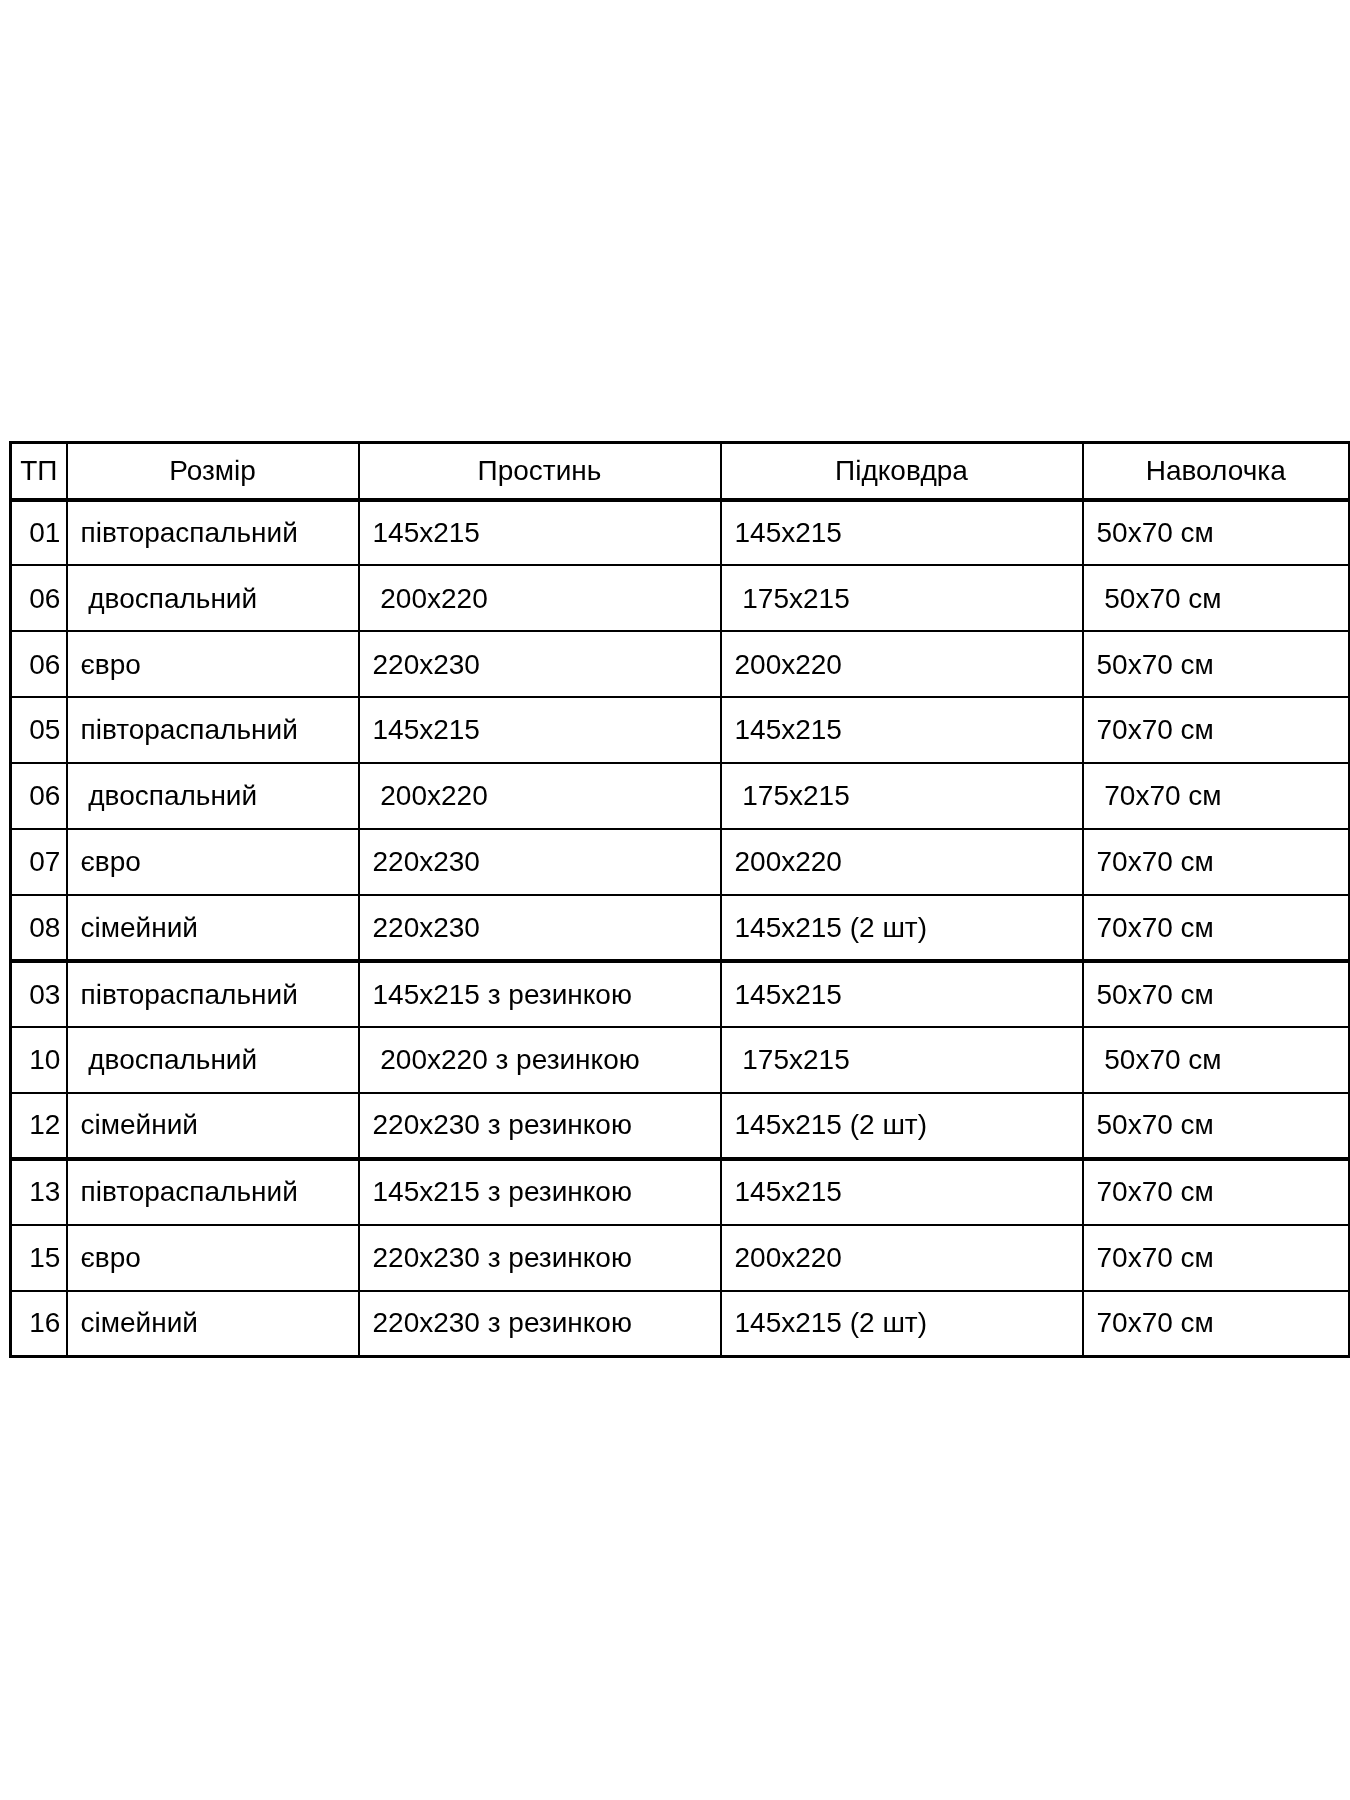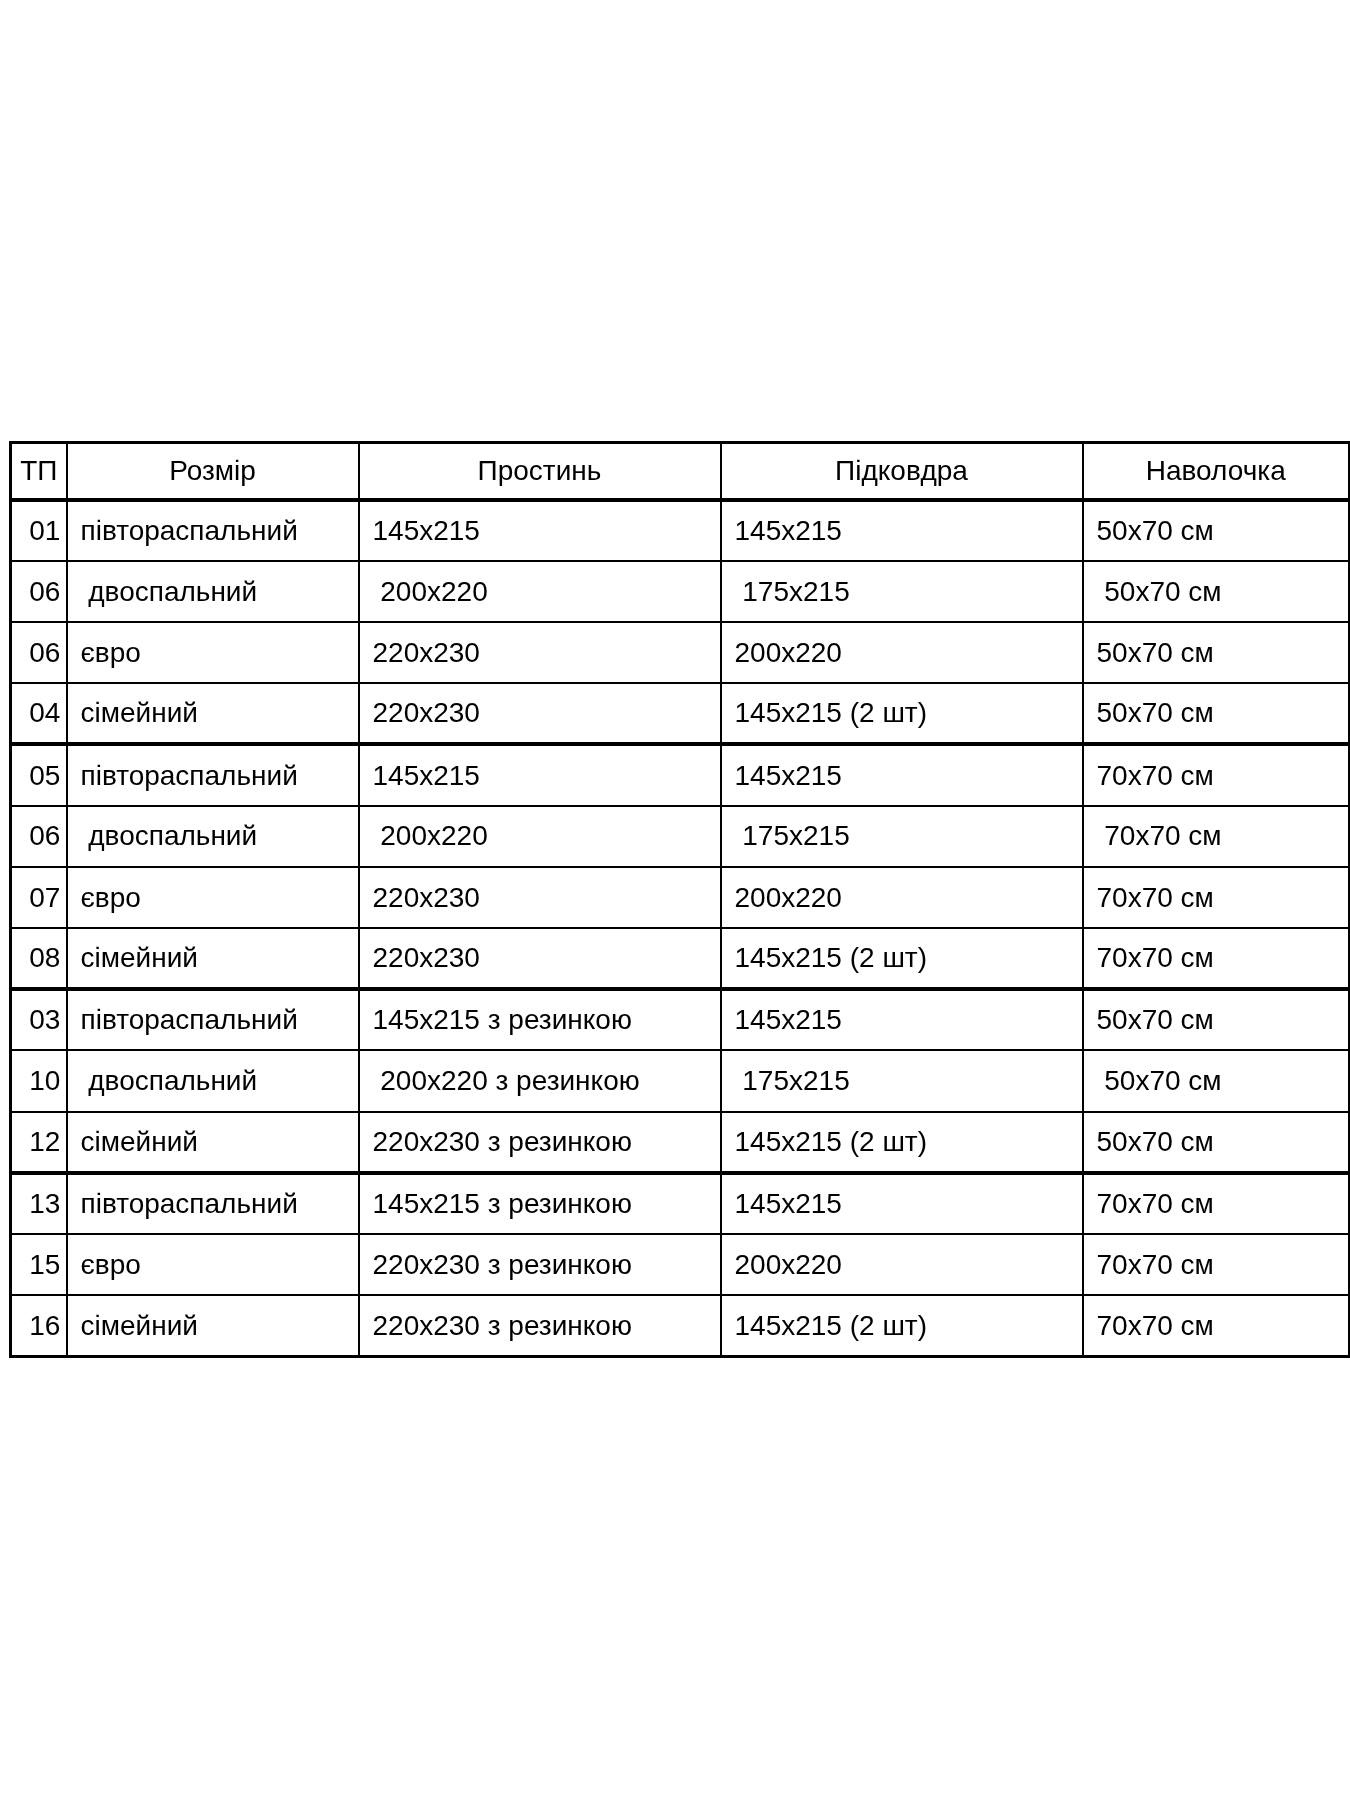--- a/index.html
+++ b/index.html
@@ -95,27 +95,20 @@
     <td class="c-duvet"> 175х215</td>
     <td class="c-pillow"> 50х70 см</td>
   </tr>
         <tr>
     <td class="c-tp">06</td>
     <td class="c-size">євро</td>
     <td class="c-sheet">220х230</td>
     <td class="c-duvet">200х220</td>
     <td class="c-pillow">50х70 см</td>
   </tr>
-        <tr class="group-end">
-    <td class="c-tp">04</td>
-    <td class="c-size">сімейний</td>
-    <td class="c-sheet">220х230</td>
-    <td class="c-duvet">145х215 (2 шт)</td>
-    <td class="c-pillow">50х70 см</td>
-  </tr>
         <tr>
     <td class="c-tp">05</td>
     <td class="c-size">півтораспальний</td>
     <td class="c-sheet">145х215</td>
     <td class="c-duvet">145х215</td>
     <td class="c-pillow">70х70 см</td>
   </tr>
         <tr>
     <td class="c-tp">06</td>
     <td class="c-size"> двоспальний</td>

